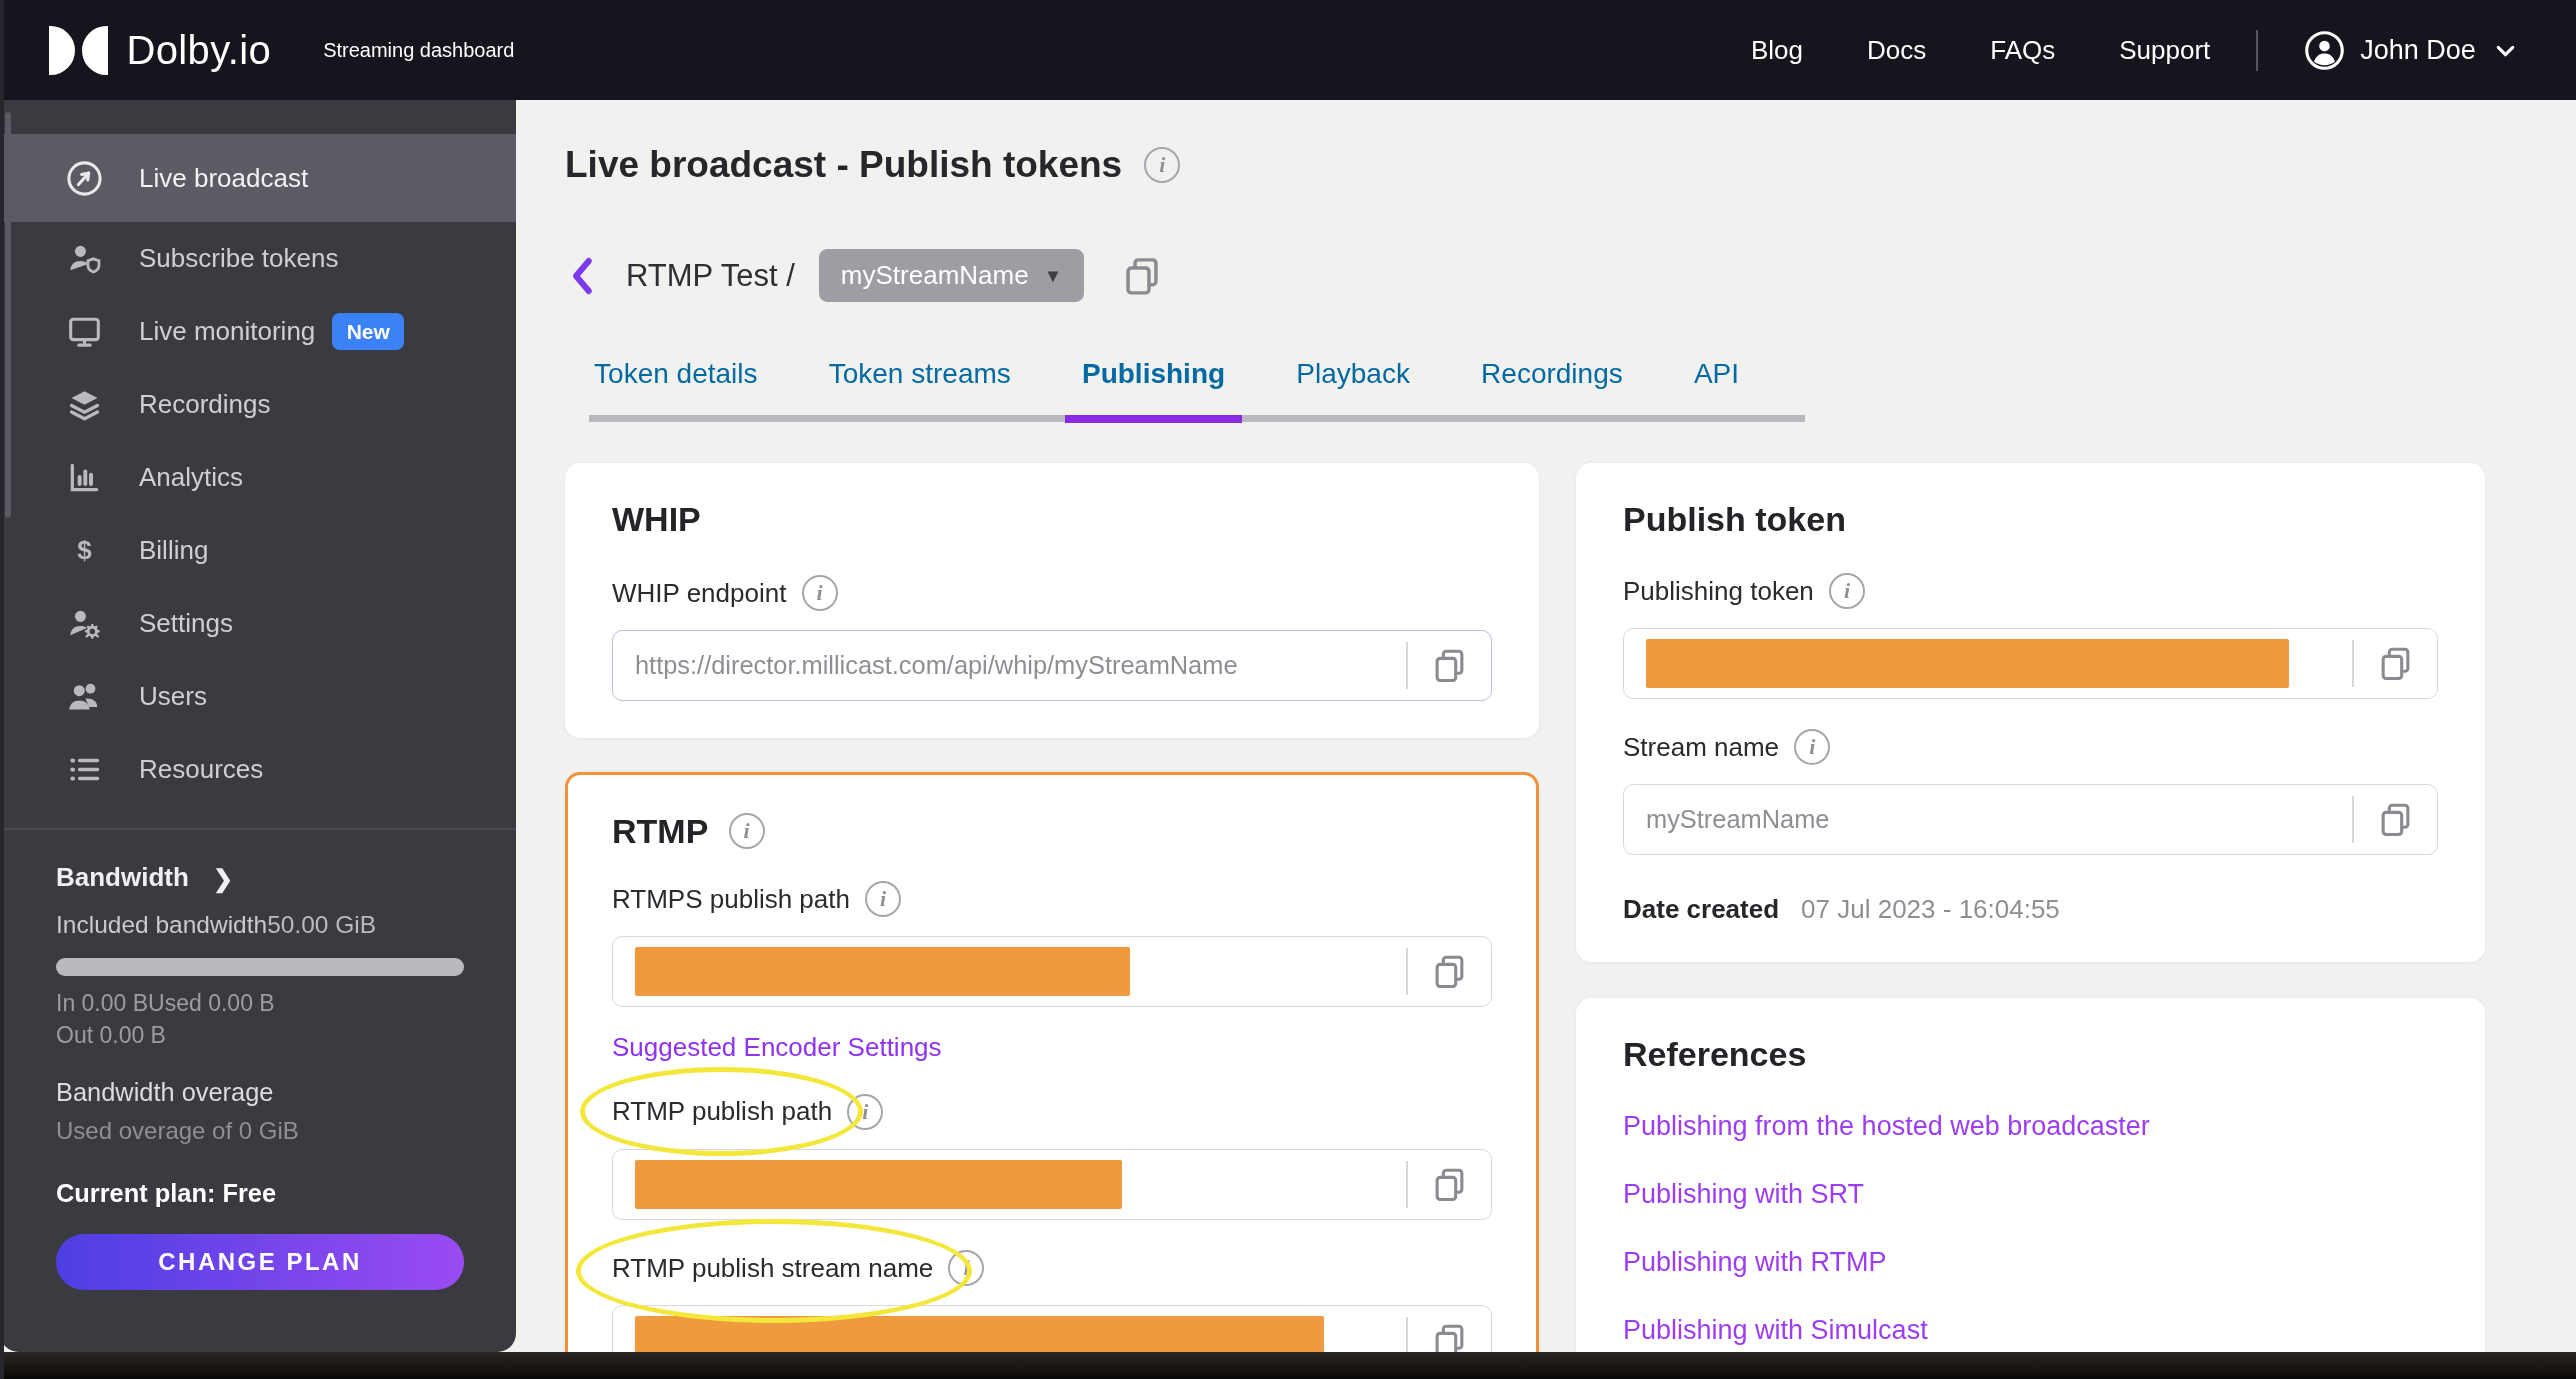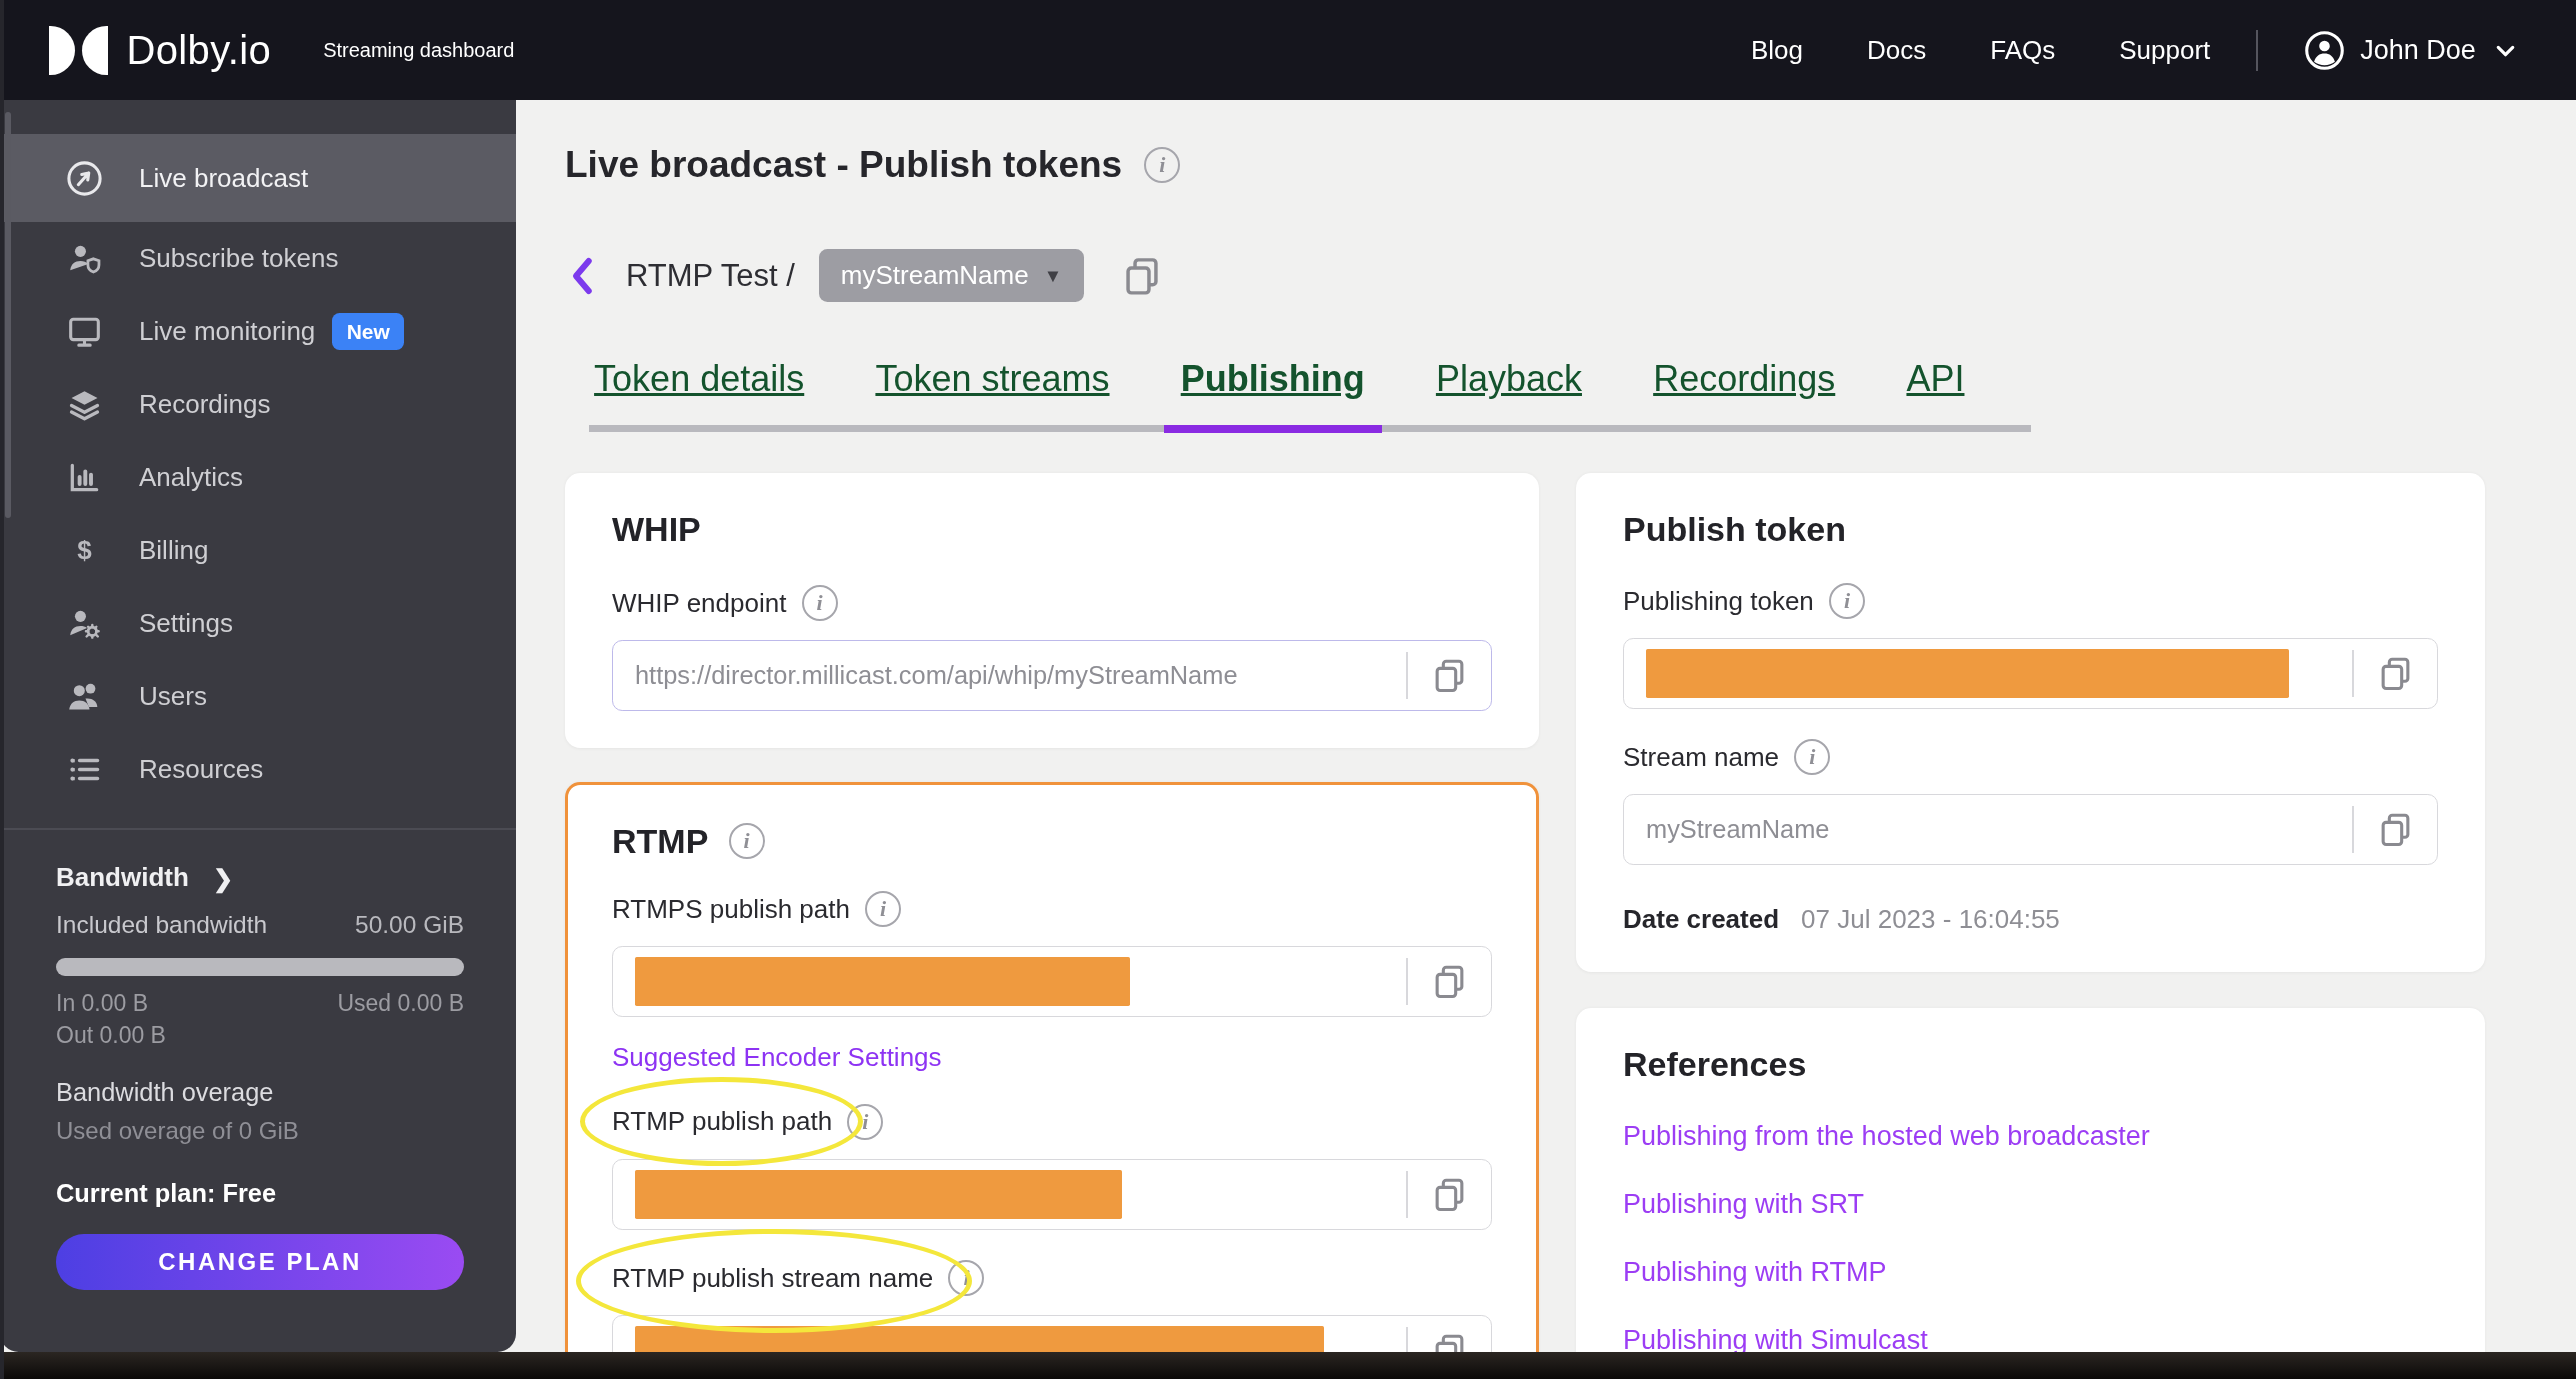--- a/index.html
+++ b/index.html
@@ -28,21 +28,21 @@
   
   .sidebar { width:516px; flex-shrink:0; background:#3A3A41; height:1252px; border-radius:0 0 18.6px 18.6px; padding-top:34px; color:#D4D4D8; position:relative; }
   .side-edge { position:absolute; left:5.1px; top:12px; width:6px; height:406px; background:#5A5A62; border-radius:3.4px; }
   .side-item { display:flex; align-items:center; height:73px; padding:0 30.5px 0 64px; font-size:26px; color:#CFCFD3; cursor:pointer; }
   .side-item .ic { width:41px; display:flex; justify-content:center; margin-right:34px; flex-shrink:0; }
   .side-item.active { background:#5B5B63; height:88px; color:#F2F2F4; }
   .badge { background:#3b82f6; color:#fff; font-size:21px; font-weight:600; padding:6.8px 14.4px; border-radius:7.6px; margin-left:17px; }
   .side-divider { height:1.7px; background:#4B4B53; margin-top:22px; }
 
   .bw { padding:32px 52px 0 56px; font-size:24px; color:#9C9CA2; }
-  .bw-row { display:flex; justify-content:space-between; align-items:center; }
+  .bw-row { display:flex; justify-content:flex-start; align-items:center; }
   .bw-title { font-size:26px; font-weight:700; color:#F0F0F2; display:inline-flex; align-items:flex-end; gap:24px; cursor:pointer; }
   .bw-title .chev { font-size:24px; font-weight:700; }
   .bw-included { margin-top:18.6px; color:#C9C9CE; font-size:24.5px; }
   .bw-included .val { color:#B9B9BE; }
   .progress { height:18.6px; border-radius:9.3px; background:#B9B9BE; margin:18.6px 0 13.5px; }
   .bw-small { font-size:23px; color:#9C9CA2; margin-top:5.1px; }
   .bw-overage { margin-top:29px; font-size:25.4px; color:#DCDCE0; }
   .bw-overage-sub { margin-top:10.2px; font-size:24px; color:#8F8F96; }
   .bw-plan { margin-top:34px; font-size:25.4px; font-weight:700; color:#FFFFFF; }
   .plan-btn { margin-top:25.4px; width:100%; height:56px; border:none; border-radius:28px; background:linear-gradient(90deg,#4D3FE3,#9A4BF2); color:#fff; font-size:24px; font-weight:700; letter-spacing:2.5px; font-family:inherit; cursor:pointer; }
@@ -52,21 +52,21 @@
   .page-title-row { display:flex; align-items:center; gap:22px; }
   .page-title { font-size:37px; font-weight:600; color:#26262B; }
   .info { width:36px; height:36px; border:2.5px solid #A6A6AC; border-radius:50%; display:inline-flex; align-items:center; justify-content:center; color:#8F8F95; font-size:22px; font-family:"Liberation Serif", serif; font-style:italic; font-weight:700; flex-shrink:0; cursor:pointer; }
 
   .breadcrumb { margin-top:63px; display:flex; align-items:center; gap:24px; }
   .bc-name { font-size:31px; color:#2E2E33; }
   .chip { background:#9D9DA3; color:#fff; font-size:26px; border-radius:8.5px; padding:11px 22px; display:inline-flex; align-items:center; gap:15.2px; cursor:pointer; }
   .chip .caret { color:#3F3F45; font-size:18.6px; }
 
   .tabs { margin:56px 0 0 24px; display:inline-flex; gap:61px; border-bottom:7.6px solid #B9B9BE; padding-right:61px; }
-  .tab { font-size:36px; color:#14532d; padding:0 5.1px 25.4px; position:relative; cursor:pointer; white-space:nowrap;text-decoration:underline; }
+  .tab { font-size:28px; color:#0369a1; padding:0 5.1px 25.4px; position:relative; cursor:pointer; white-space:nowrap; }
   .tab.active { font-weight:700; }
   .tab.active::after { content:""; position:absolute; left:-12px; right:-12px; bottom:-7.6px; height:7.6px; background:#8A2BE2; }
 
   .cols { display:flex; gap:37px; margin-top:41px; padding-right:91px; }
   .col-l { width:974px; flex-shrink:0; }
   .col-r { flex:1; min-width:0; }
 
   .card { background:#FFFFFF; border-radius:15.2px; padding:37px 47px; box-shadow:0 0.8px 3.4px rgba(0,0,0,.05); }
   .card h2 { font-size:34px; font-weight:600; color:#232328; display:flex; align-items:center; gap:20.3px; }
 

